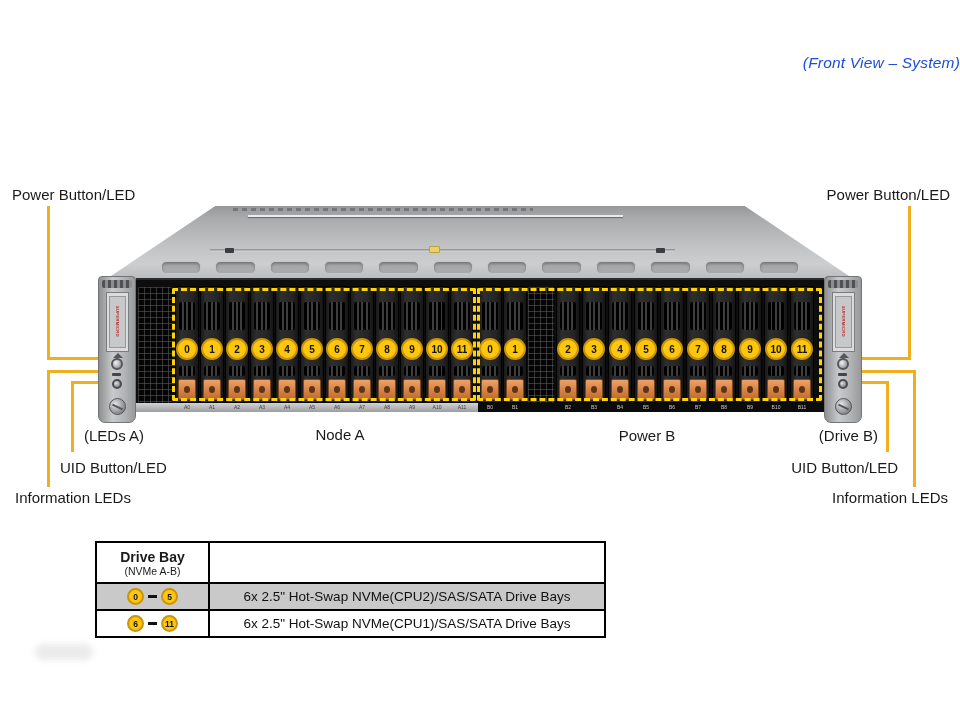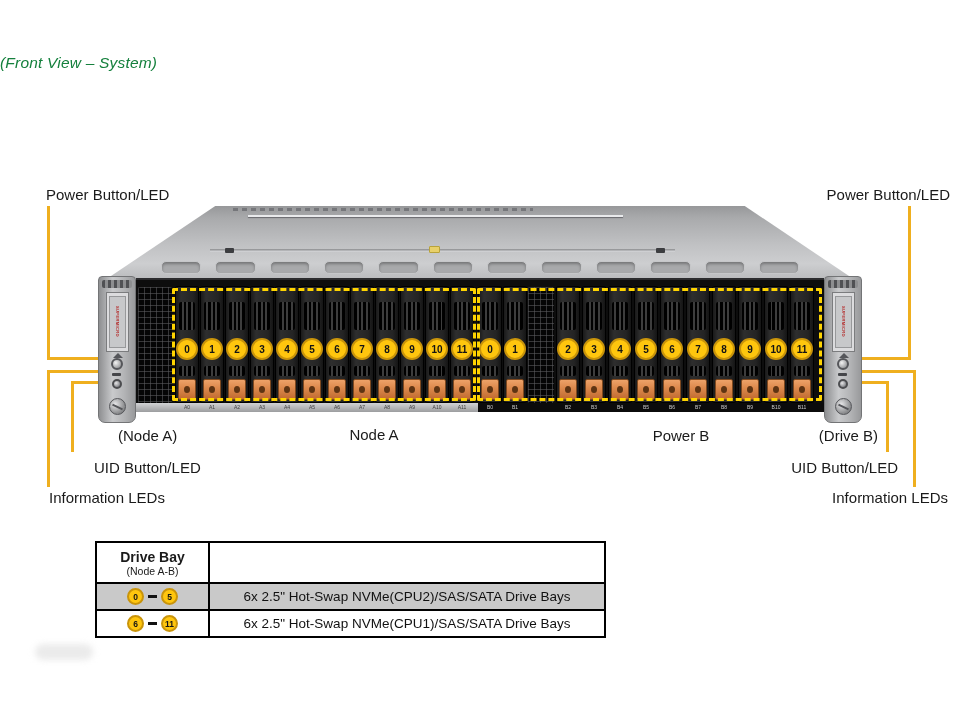--- a/index.html
+++ b/index.html
@@ -1,23 +1,23 @@
 <!DOCTYPE html>
 <html style="--c-callout: #EFAF1F; --c-dash: #FFD400; --c-badge: #FFC60E; --c-ring: #C9940A; --c-latch: #DD8A4E; --c-rowhl: #C9C9C9;"><head>
 <meta charset="utf-8">
 <style>
   html,body{margin:0;padding:0;}
   body{
     width:960px;height:720px;position:relative;background:#ffffff;
     font-family:"Liberation Sans", sans-serif;color:#1a1a1a;overflow:hidden;
   }
   
-  .fig-title{position:absolute;top:54px;left:0;right:0;text-align:left;
-    font-size:15.5px;font-style:italic;color:#15803d;letter-spacing:.2px;}
-  .label{position:absolute;font-size:15px;color:#1a1a1a;white-space:nowrap;margin-left:34px;}
+  .fig-title{position:absolute;top:54px;left:0;right:0;text-align:right;
+    font-size:15.5px;font-style:italic;color:#1d4ed8;letter-spacing:.2px;}
+  .label{position:absolute;font-size:15px;color:#1a1a1a;white-space:nowrap;}
   .label.ctr{text-align:center;}
   
   .cline{position:absolute;background:var(--c-callout,#EFAF1F);z-index:2;}
   
   .chassis-top{position:absolute;left:105px;top:206px;width:750px;height:74px;
     clip-path:polygon(14.7% 0,85.3% 0,100% 100%,0 100%);
     background:linear-gradient(180deg,#97989a 0%,#a9aaac 16%,#c0c1c3 52%,#cdced0 78%,#b9babc 100%);}
   .top-serr{position:absolute;top:2px;left:17%;width:40%;height:3px;
     background:repeating-linear-gradient(90deg,#75767a 0 5px,transparent 5px 9px);}
   .top-groove1{position:absolute;top:9px;left:19%;width:50%;height:2px;background:#e9eaec;
@@ -391,34 +391,34 @@
     <div class="ear-chev"></div>
     <div class="ear-btn pwr"></div>
     <div class="ear-led"></div>
     <div class="ear-btn uid"></div>
     <div class="thumbscrew"></div>
   </div>
 </div>
 
 <div class="label" style="left:12px;top:186px;">Power Button/LED</div>
 <div class="label" style="right:10px;top:186px;">Power Button/LED</div>
-<div class="label" style="left:84px;top:427px;">(Node A)</div>
+<div class="label" style="left:84px;top:427px;">(LEDs A)</div>
 <div class="label" style="right:82px;top:427px;">(Drive B)</div>
 <div class="label ctr" style="left:300px;top:426px;width:80px;">Node A</div>
 <div class="label ctr" style="left:607px;top:427px;width:80px;">Power B</div>
 <div class="label" style="left:60px;top:459px;">UID Button/LED</div>
 <div class="label" style="right:62px;top:459px;">UID Button/LED</div>
 <div class="label" style="left:15px;top:489px;">Information LEDs</div>
 <div class="label" style="right:12px;top:489px;">Information LEDs</div>
 
 <div class="spec-table">
   <div class="t-header">
     <div class="t-c1">
       <div class="t-title">Drive Bay</div>
-      <div class="t-sub">(Node A-B)</div>
+      <div class="t-sub">(NVMe A-B)</div>
     </div>
   </div>
   <div class="t-row hl">
     <div class="t-c1 badge-range" style="flex-direction:row;">
       <span class="tbadge">0</span>
       <span class="tdash"></span>
       <span class="tbadge">5</span>
     </div>
     <div class="t-c2 t-desc">6x 2.5" Hot-Swap NVMe(CPU2)/SAS/SATA Drive Bays</div>
   </div>

